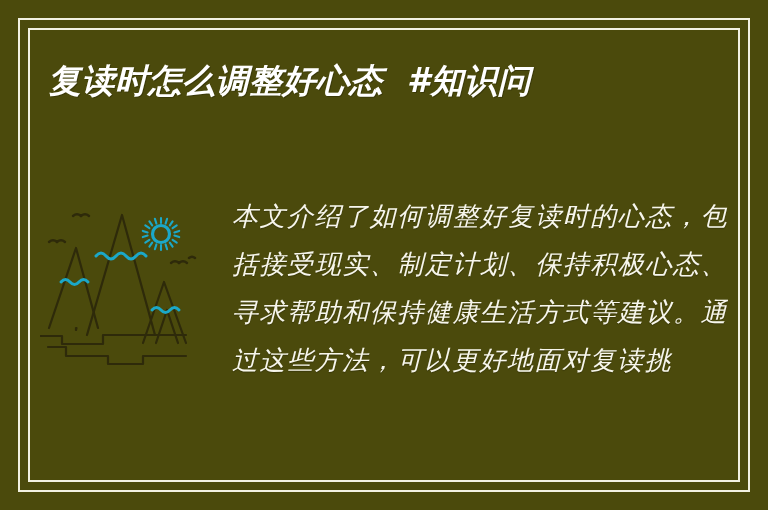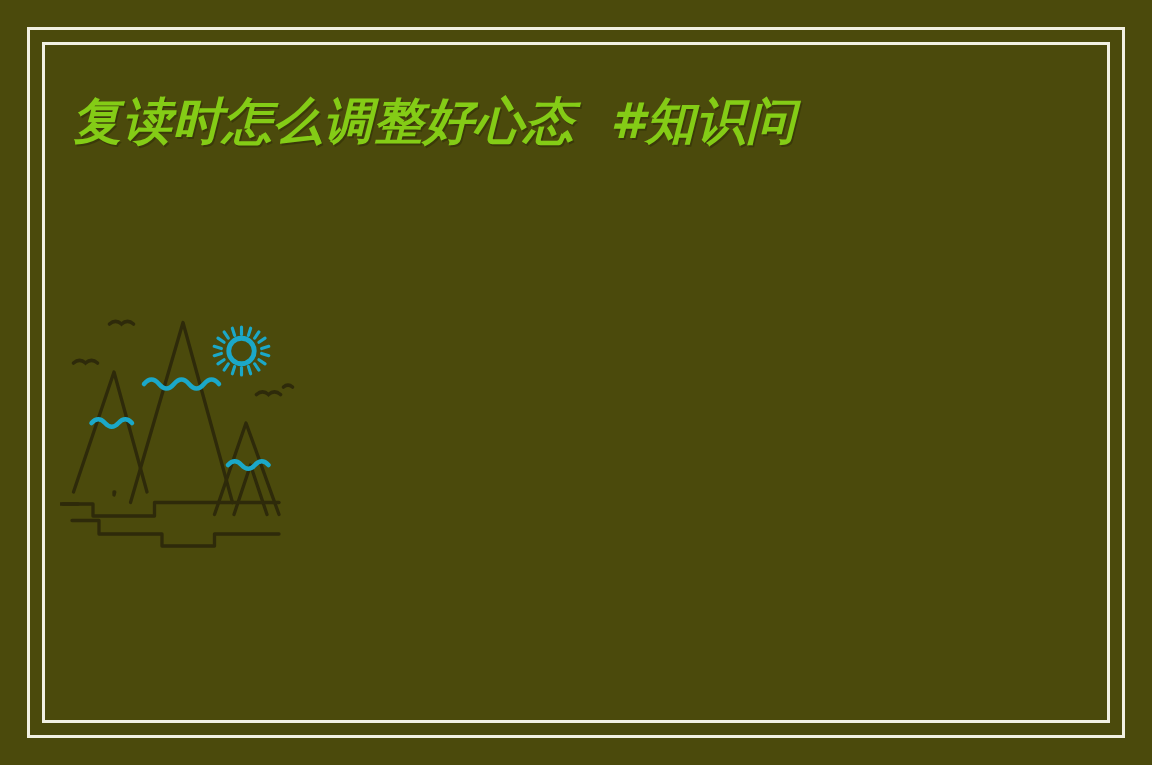--- a/index.html
+++ b/index.html
@@ -45,21 +45,21 @@
   }
 
   
   #title-block {
     position: absolute;
     left: 48px;
     top: 58px;
     width: 620px;
   }
   .title-line {
-    color: #84cc16;
+    color: #ffffff;
     font-size: 33px;
     font-weight: bold;
     font-style: italic;
     letter-spacing: 0.5px;
     line-height: 46px;
     white-space: pre;
     font-family: "DejaVu Sans", "Liberation Sans", sans-serif;
     text-shadow: 1px 1px 0 rgba(0,0,0,0.22);
   }
 
@@ -164,15 +164,16 @@
 
         <g fill="none" stroke="#2e2a0a" stroke-width="2.2" stroke-linejoin="round" stroke-linecap="round">
           <path d="M 0 136 L 12 136 L 12 136 L 12 136"></path>
           <path d="M 2 136 L 22 136 L 22 144 L 63 144 L 63 135 L 115 135"></path>
           <path d="M 8 147 L 26 147 L 26 156 L 68 156 L 68 164 L 103 164 L 103 156 L 118 156 L 146 156"></path>
           <path d="M 115 135 L 146 135"></path>
         </g>
       </svg>
     </div>
 
+    <div id="summary">本文介绍了如何调整好复读时的心态，包括接受现实、制定计划、保持积极心态、寻求帮助和保持健康生活方式等建议。通过这些方法，可以更好地面对复读挑</div>
 
   </div>
 </div>
 
 </body></html>

